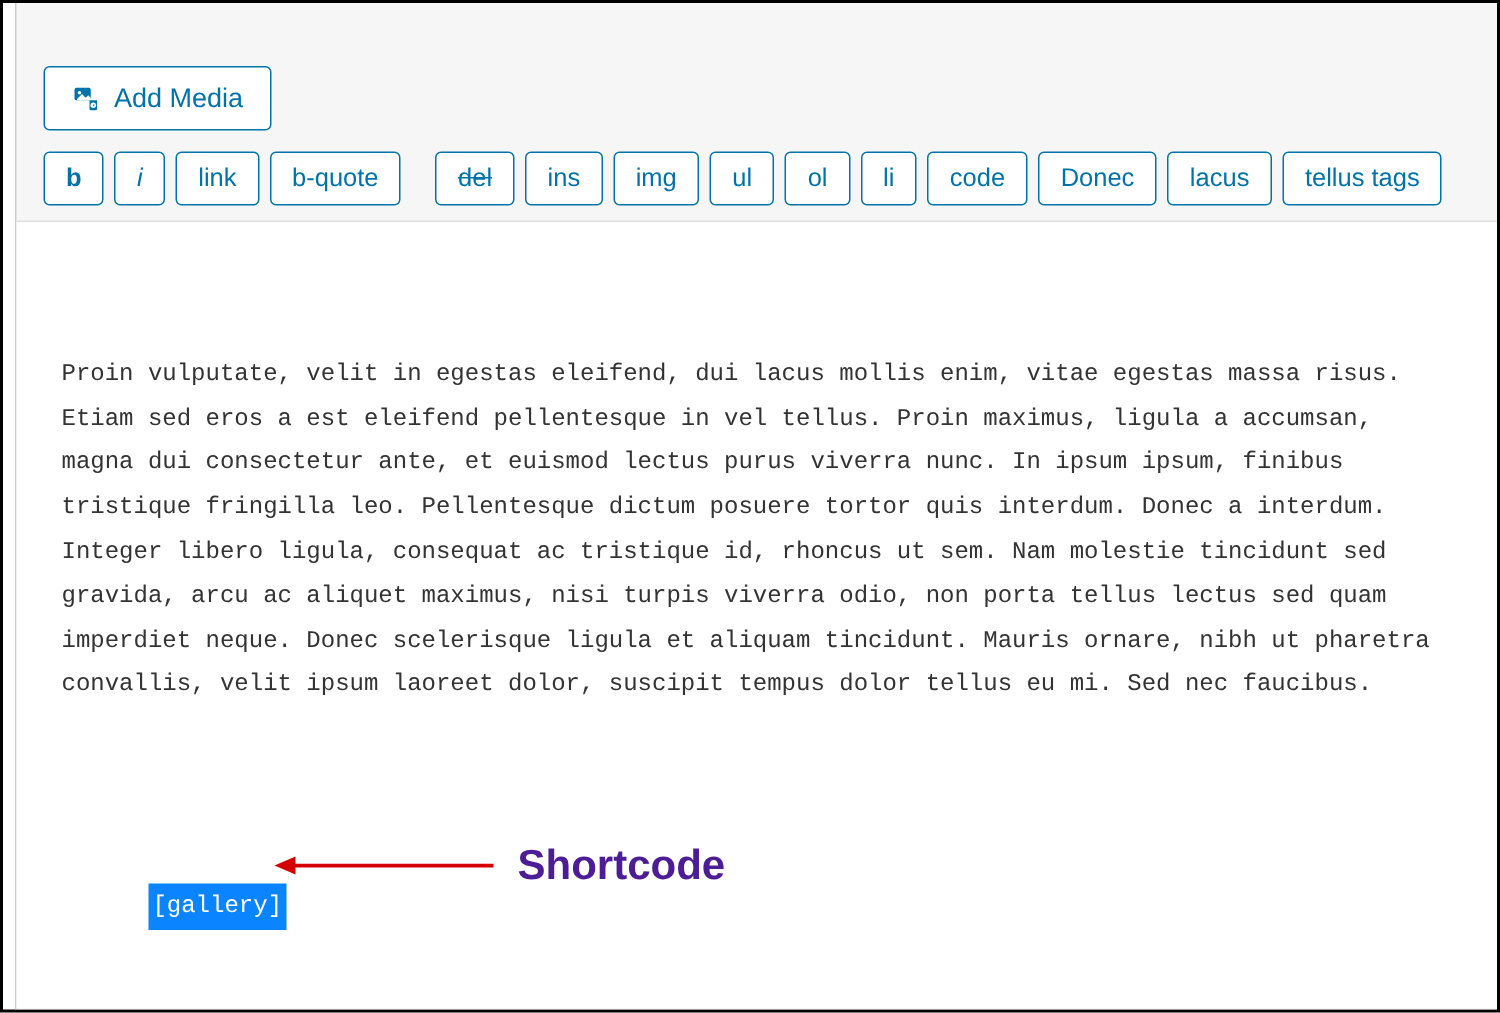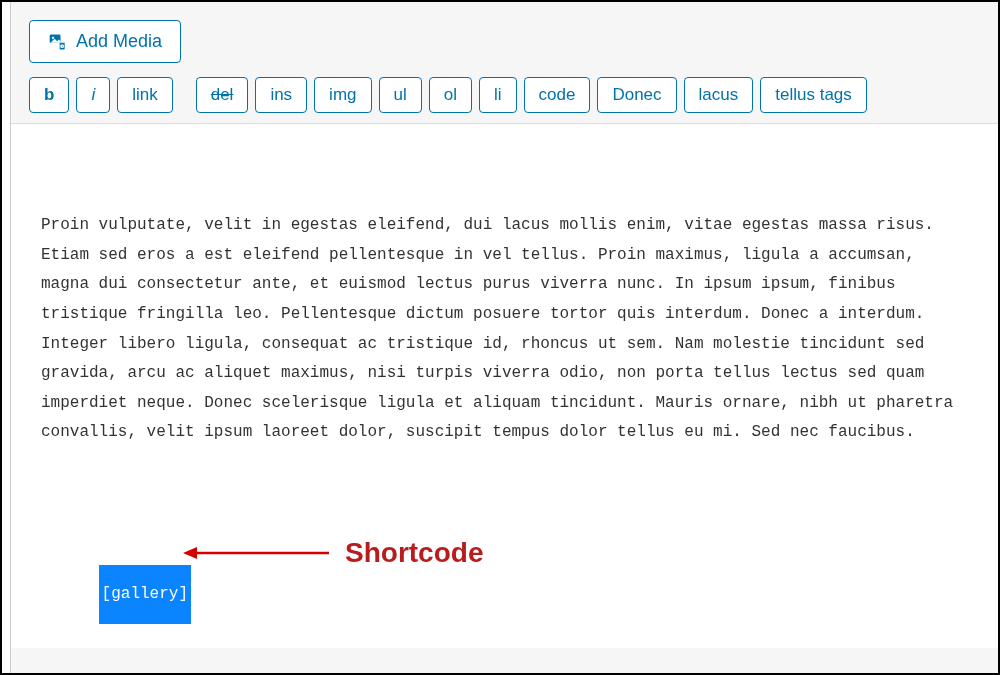--- a/index.html
+++ b/index.html
@@ -24,20 +24,21 @@
       align-items: center;
       gap: 8px;
       background: #fff;
       border: 1px solid #0073aa;
       color: #0073aa;
       font-size: 18px;
       padding: 10px 18px;
       border-radius: 4px;
       margin-left: 18px;
       cursor: pointer;
+      margin-top: 24px;
     }
     .add-media-icon {
       display: inline-flex;
       width: 20px;
       height: 20px;
     }
     .quicktags-bar {
       display: flex;
       gap: 7px;
       padding: 14px 18px 10px 18px;
@@ -69,33 +70,33 @@
       overflow: hidden;
       white-space: pre-wrap;
       word-wrap: break-word;
       position: relative;
     }
     .para { margin-bottom: 24px; }
     .shortcode-line { margin: 4px 0 24px 0; position: relative; }
     .shortcode-hl {
       background: #0a84ff;
       color: #fff;
-      padding: 15px 3px;
+      padding: 1px 3px;
       display: inline-block;
     }
     .annotation {
       position: absolute;
       left: 140px;
       top: -8px;
       display: flex;
       align-items: center;
       pointer-events: none;
     }
     .annotation-label {
-      color: #b91c1c;
+      color: #4c1d95;
       font-family: Arial, sans-serif;
       font-size: 28px;
       font-weight: bold;
       margin-left: 14px;
     }
   </style>
 </head>
 <body>
 
 <div class="editor-shell">
@@ -111,20 +112,21 @@
         <path d="M17.8 16 L17.8 18 L16.5 17 Z" fill="#0073aa"></path>
       </svg>
     </span>
     <span>Add Media</span>
   </button>
 
   <div class="quicktags-bar">
     <button class="qt-btn bold">b</button>
     <button class="qt-btn italic">i</button>
     <button class="qt-btn underline">link</button>
+    <button class="qt-btn">b-quote</button>
     <button class="qt-btn strike">del</button>
     <button class="qt-btn">ins</button>
     <button class="qt-btn">img</button>
     <button class="qt-btn">ul</button>
     <button class="qt-btn">ol</button>
     <button class="qt-btn">li</button>
     <button class="qt-btn">code</button>
     <button class="qt-btn">Donec</button>
     <button class="qt-btn">lacus</button>
     <button class="qt-btn">tellus tags</button>

